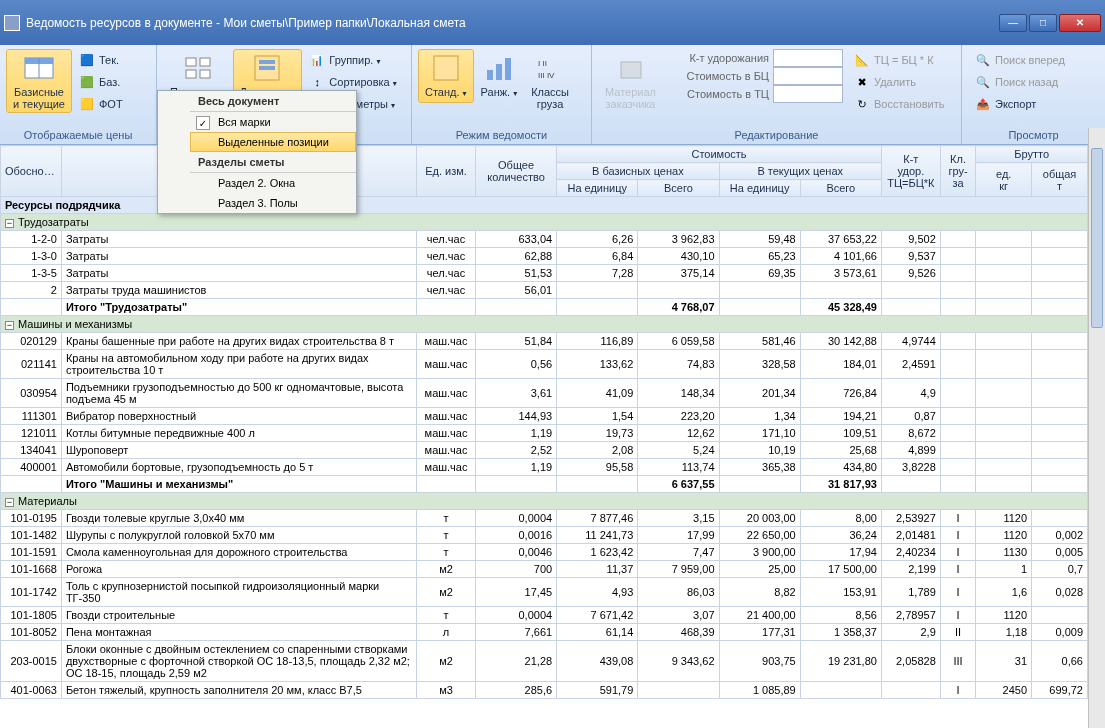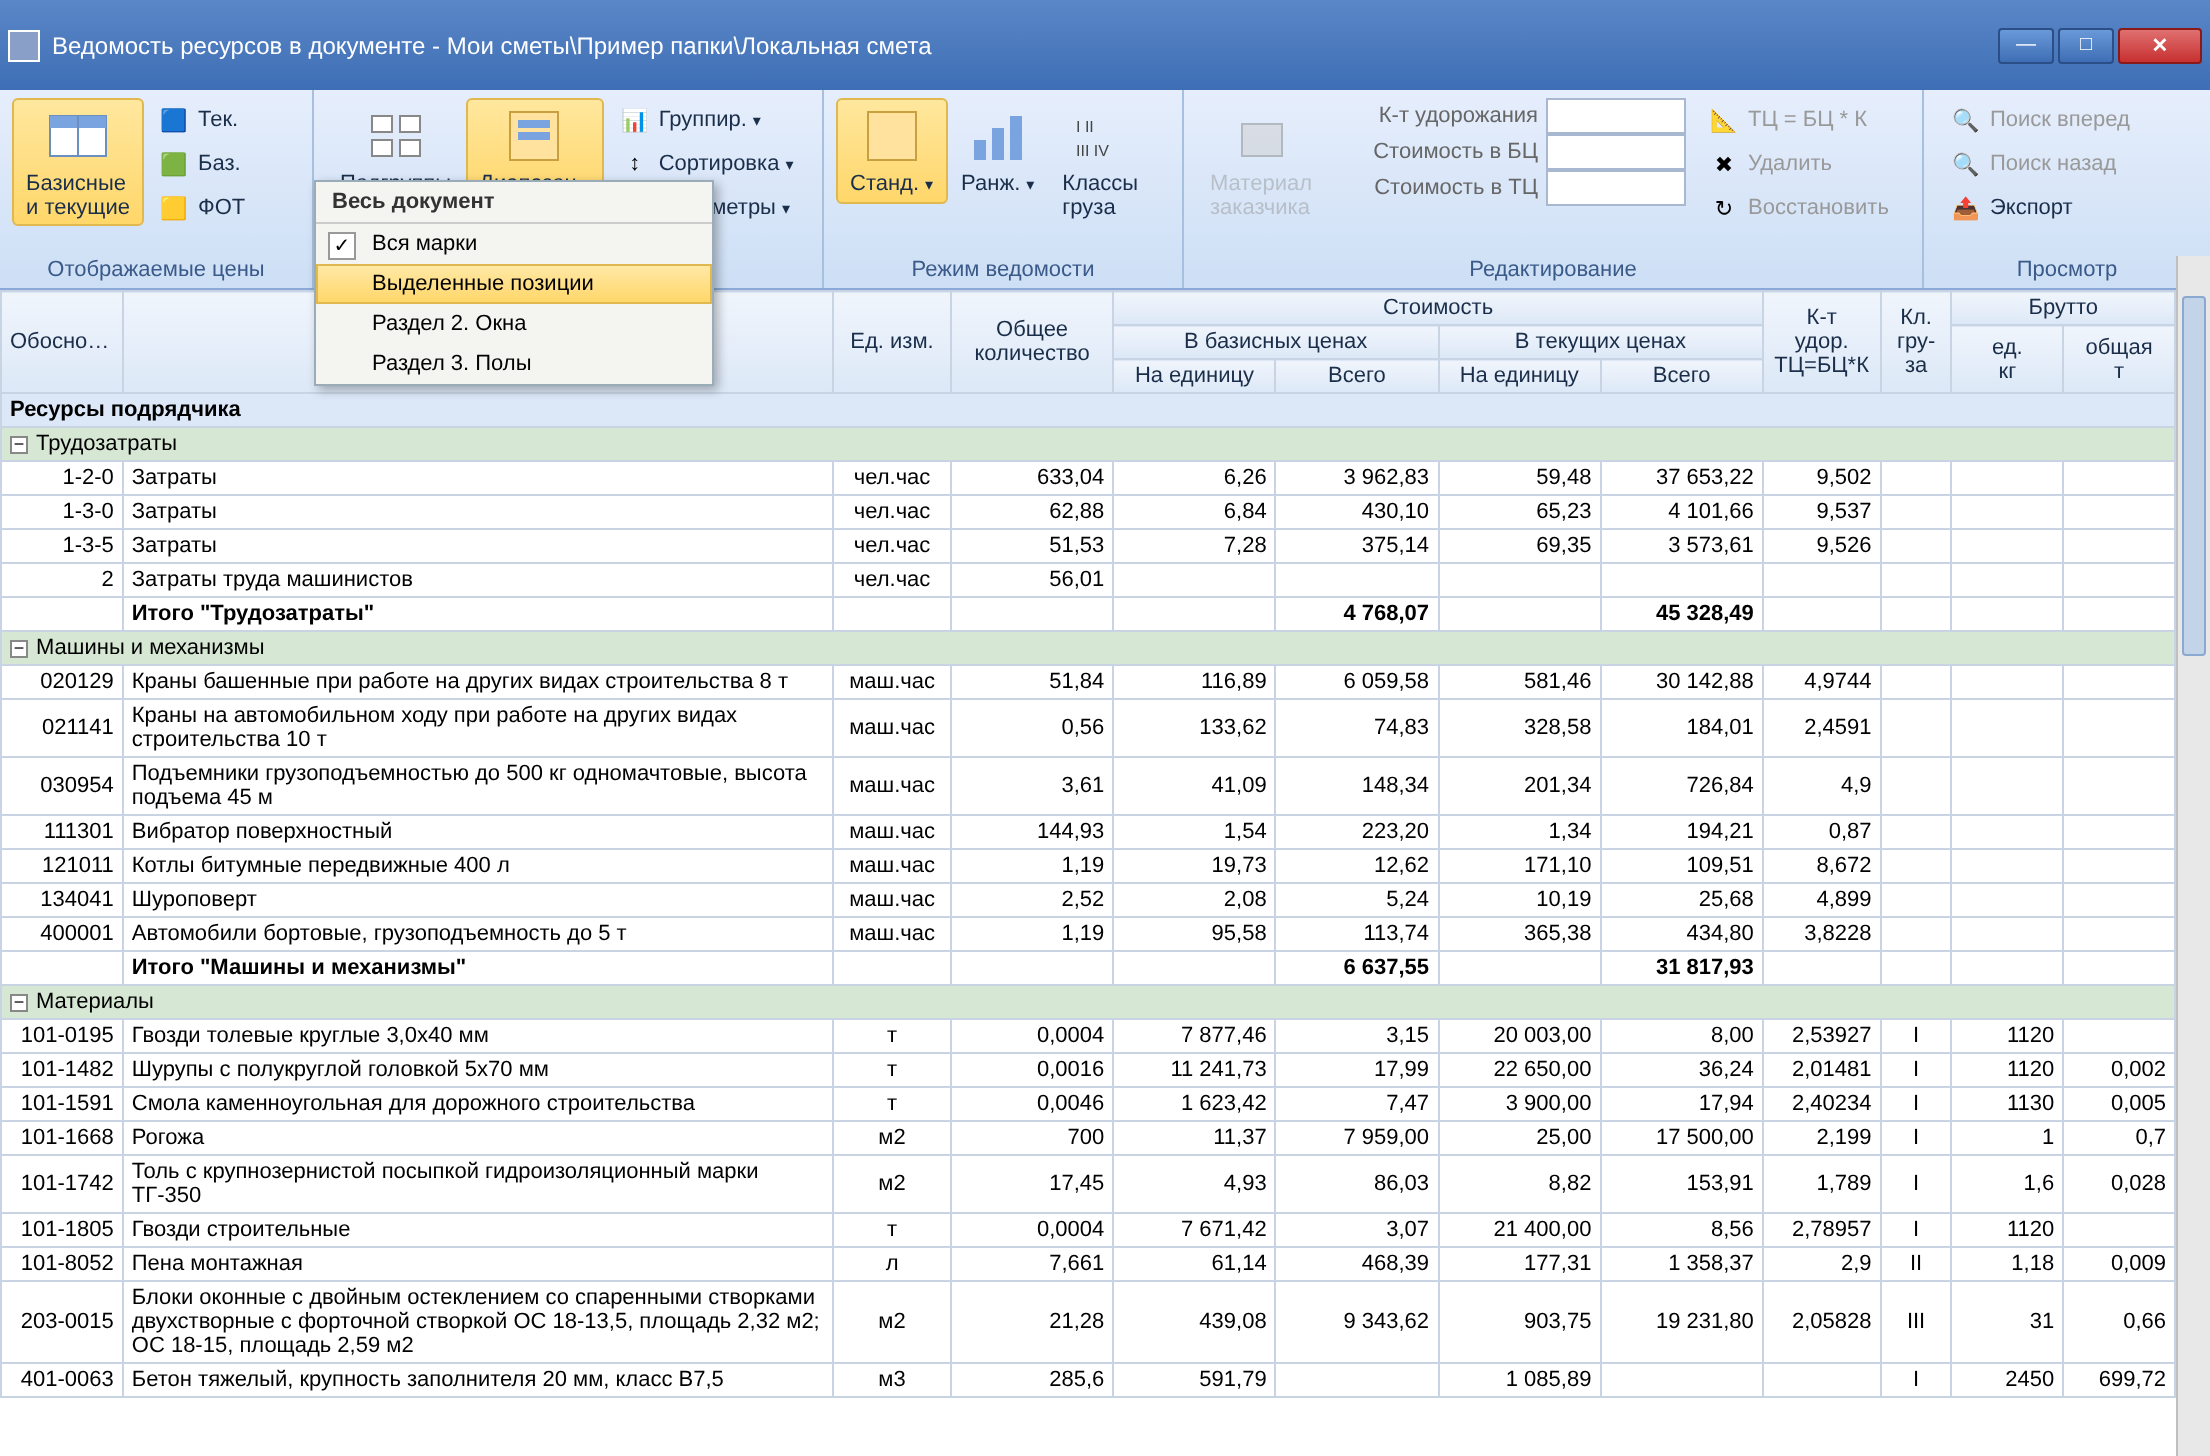--- a/index.html
+++ b/index.html
@@ -7,21 +7,21 @@
 .titlebar { background: linear-gradient(#5a87c7, #3e6eb5); height: 45px; display: flex; align-items: center; padding: 0 4px; color: #fff; }
 .titlebar-icon { width: 16px; height: 16px; background: #8a9fc7; margin-right: 6px; border: 1px solid #fff; }
 .titlebar-title { flex: 1; font-size: 12px; }
 .win-btns { display: flex; }
 .win-btn { width: 28px; height: 18px; margin-left: 2px; background: linear-gradient(#6a99d8,#3e6eb5); border: 1px solid #2a4e85; border-radius: 2px; display: flex; align-items: center; justify-content: center; color: #fff; font-size: 10px; }
 .win-btn.close { width: 42px; background: linear-gradient(#e07070,#c73030); border-color: #8a1a1a; font-weight: bold; }
 .ribbon { background: linear-gradient(#e6eefc, #cddff5); border-bottom: 1px solid #8aa8d8; height: 100px; display: flex; }
 .rgroup { border-right: 1px solid #a8c0e0; display: flex; flex-direction: column; }
 .rgroup-body { flex: 1; display: flex; align-items: flex-start; padding: 4px 6px 0; }
 .rgroup-label { text-align: center; font-size: 11px; color: #3a5a8a; padding: 2px 0 3px; }
-.rbtn { display: flex; flex-direction: column; align-items: center; padding: 2px 6px; border: 1px solid transparent; border-radius: 3px; cursor: pointer; text-align: left; min-width: 50px; }
+.rbtn { display: flex; flex-direction: column; align-items: center; padding: 2px 6px; border: 1px solid transparent; border-radius: 3px; cursor: pointer; text-align: center; min-width: 50px; }
 .rbtn.active { background: linear-gradient(#ffe79e,#ffd76a); border-color: #e0b850; }
 .rbtn .ico { width: 32px; height: 32px; margin-bottom: 2px; display: flex; align-items: center; justify-content: center; }
 .rbtn .lbl { font-size: 11px; line-height: 12px; color: #1a2e4a; }
 .rbtn-sm { display: flex; align-items: center; padding: 1px 4px; margin: 1px 0; cursor: pointer; border: 1px solid transparent; border-radius: 2px; }
 .rbtn-sm .ico-sm { width: 16px; height: 16px; margin-right: 4px; display: flex; align-items: center; justify-content: center; font-size: 11px; }
 .rbtn-sm .lbl-sm { font-size: 11px; color: #1a2e4a; }
 .rbtn-sm.disabled .lbl-sm { color: #999; }
 .dd-arrow { font-size: 8px; margin-left: 3px; }
 .input-box { width: 70px; height: 18px; border: 1px solid #a8b8d0; background: #fff; margin-left: 4px; }
 .lbl-row { display: flex; align-items: center; margin: 0 0; font-size: 11px; color: #666; }
@@ -31,21 +31,21 @@
 th, td { border: 1px solid #c8d4e4; font-size: 11px; padding: 2px 4px; overflow: hidden; white-space: nowrap; text-overflow: ellipsis; }
 th { background: linear-gradient(#f0f5fc, #dce8f7); font-weight: normal; color: #1a2e4a; text-align: center; }
 td { background: #fff; }
 td.r { text-align: right; }
 td.c { text-align: center; }
 tr.sec td { background: #d6e8d4; font-weight: normal; }
 tr.sub td { background: #dce8f7; font-weight: bold; }
 tr.total td { background: #fff; font-weight: bold; }
 tr.row td.name { white-space: normal; }
 .expander { display: inline-block; width: 9px; height: 9px; border: 1px solid #888; text-align: center; line-height: 7px; font-size: 9px; margin-right: 4px; background: #fff; }
-.dropdown-menu { position: absolute; top: 90px; left: 157px; width: 200px; background: #f4f4f0; border: 1px solid #9aacb8; box-shadow: 2px 2px 5px rgba(0,0,0,0.3); z-index: 100; }
+.dropdown-menu { position: absolute; top: 90px; left: 157px; width: 200px; background: #f4f4f0; border: 1px solid #9aacb8; box-shadow: 2px 2px 5px rgba(0,0,0,0.3); z-index: 100; padding-left: 32px; }
 .dropdown-menu .dm-head { padding: 4px 8px; font-weight: bold; font-size: 11px; color: #333; border-bottom: 1px solid #ccc; }
 .dropdown-menu .dm-item { padding: 4px 8px 4px 28px; position: relative; font-size: 11px; cursor: pointer; }
 .dropdown-menu .dm-item.hl { background: linear-gradient(#ffe9a6,#ffd76a); border: 1px solid #e0b850; padding: 3px 7px 3px 27px; }
 .dropdown-menu .dm-item .chk { position: absolute; left: 6px; top: 4px; width: 14px; height: 14px; border: 1px solid #999; background: #fff; display: flex; align-items: center; justify-content: center; font-size: 10px; }
 .scrollbar-v { position: absolute; right: 0; top: 128px; bottom: 0; width: 17px; background: #e8e8e8; border-left: 1px solid #c0c0c0; }
 .scrollbar-v .thumb { position: absolute; left: 2px; right: 2px; top: 20px; height: 180px; background: #c4d4e8; border: 1px solid #8aa8d0; border-radius: 2px; }
 .col-stack { display: flex; flex-direction: column; margin-left: 2px; }
 </style>
 </head>
 <body>
@@ -228,20 +228,21 @@
       </div>
     </div>
     <div class="rgroup-label">Просмотр</div>
   </div>
 </div>
 
 <div class="dropdown-menu">
   <div class="dm-head">Весь документ</div>
   <div class="dm-item"><span class="chk">✓</span><span>Вся марки</span></div>
   <div class="dm-item hl"><span>Выделенные позиции</span></div>
+  <div class="dm-head">Разделы сметы</div>
   <div class="dm-item"><span>Раздел 2. Окна</span></div>
   <div class="dm-item"><span>Раздел 3. Полы</span></div>
 </div>
 
 <div class="table-wrap">
 <table>
   <colgroup>
     <col style="width:60px">
         <col style="width:350px">
         <col style="width:58px">

